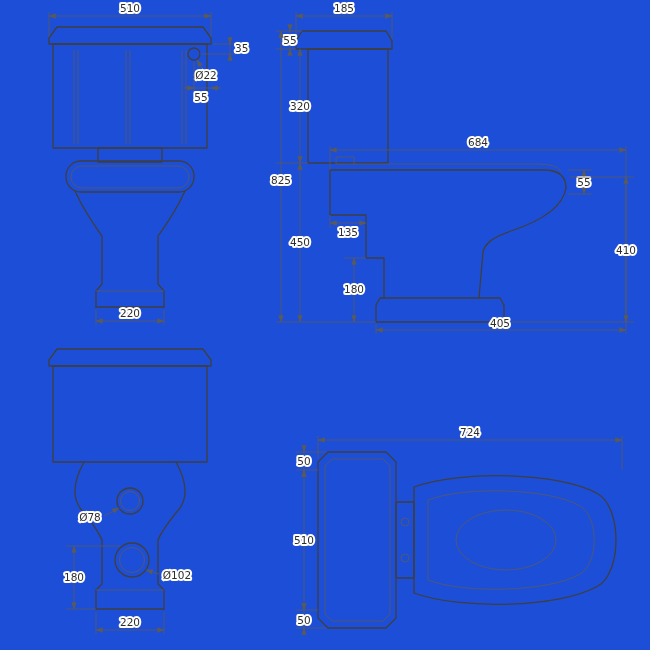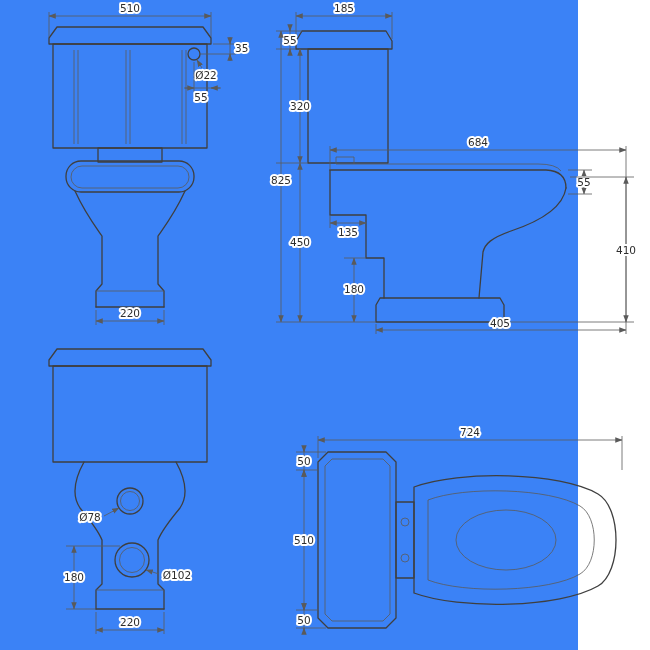--- a/index.html
+++ b/index.html
@@ -1,16 +1,16 @@
 <!DOCTYPE html>
 <html><head>
 <meta charset="utf-8">
 <style>
   html,body{margin:0;padding:0;background:#ffffff;}
-  .canvas-wrap{width:578px;height:650px;background:#3b82f6;position:relative;font-family:"DejaVu Sans",sans-serif;}
+  .canvas-wrap{width:650px;height:650px;background:#1d4ed8;position:relative;font-family:"DejaVu Sans",sans-serif;}
   svg{display:block;}
   .ol{fill:none;stroke:#3f3f3f;stroke-width:1.3;stroke-linejoin:round;stroke-linecap:round;}
   .thin{fill:none;stroke:#5a5a5a;stroke-width:0.8;}
   .dim{fill:none;stroke:#5a5a5a;stroke-width:0.8;}
   .lbl{font-family:"DejaVu Sans",sans-serif;font-size:10.5px;fill:#2d2d2d;text-anchor:middle;
        paint-order:stroke;stroke:#ffffff;stroke-width:4px;stroke-linejoin:round;}
   .lbl.start{text-anchor:start;}
 </style>
 </head>
 <body>

